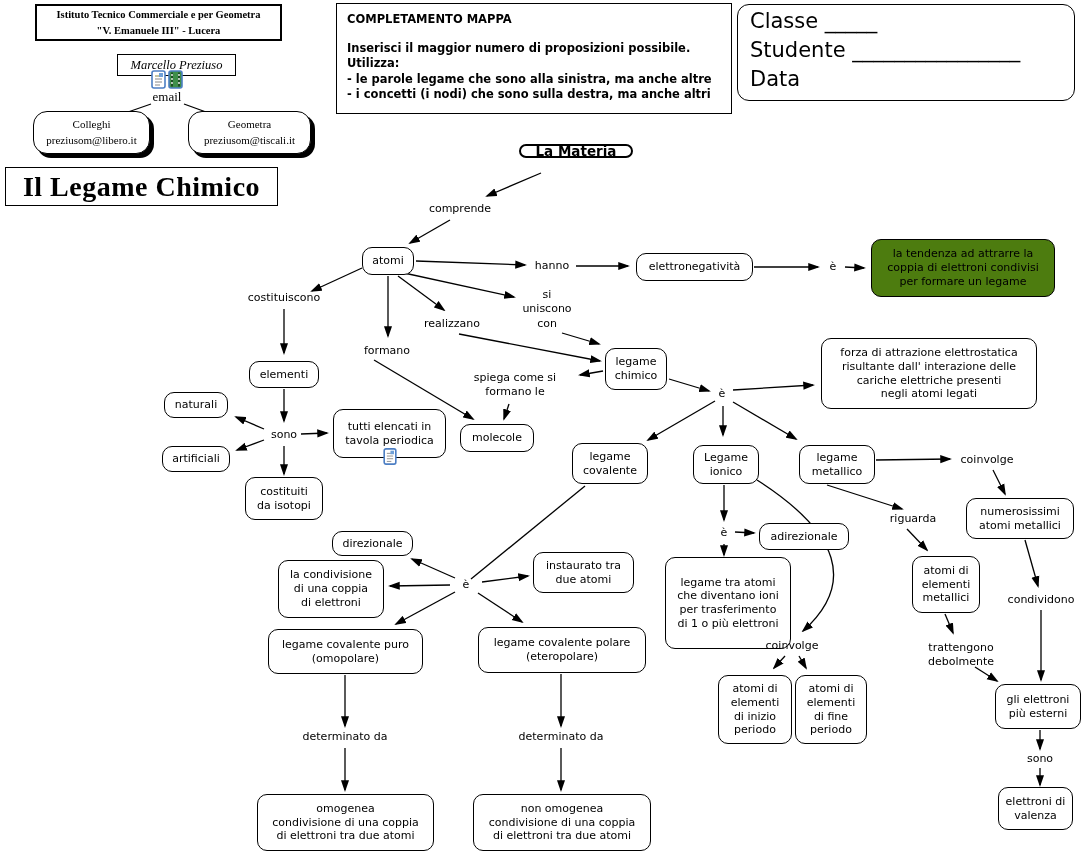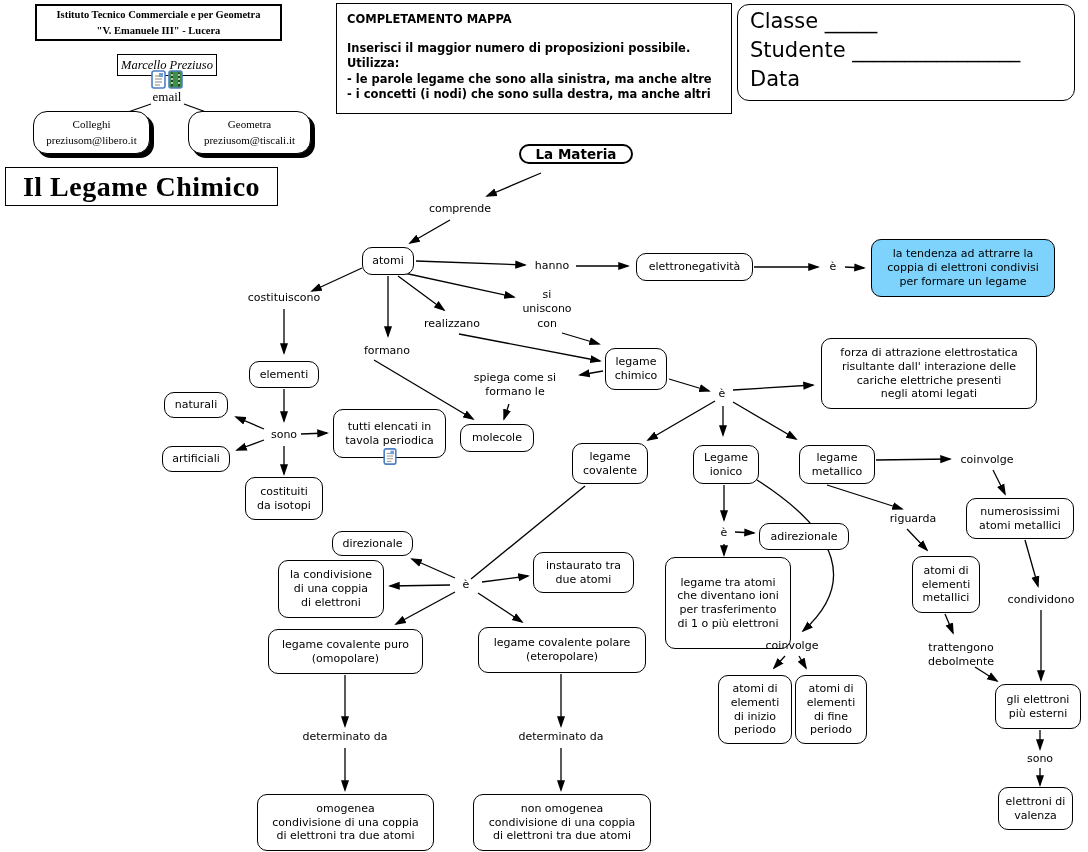--- a/index.html
+++ b/index.html
@@ -3,28 +3,28 @@
 <meta charset="utf-8">
 <style>
   html,body{margin:0;padding:0;background:#fff;}
   .page{position:relative;width:1088px;height:852px;background:#fff;overflow:hidden;
         font-family:"DejaVu Sans",sans-serif;color:#000;}
   .serif{font-family:"Liberation Serif",serif;}
   svg.wires{position:absolute;left:0;top:0;width:1088px;height:852px;}
   .node{position:absolute;box-sizing:border-box;display:flex;align-items:center;justify-content:center;
         text-align:center;background:#fff;border:1.4px solid #000;border-radius:10px;
         font-size:11px;line-height:1.25;white-space:pre-line;padding:1px 3px;}
-  .node.hl{background:#7dd3fc;}
+  .node.hl{background:#4d7c0f;}
   .lbl{position:absolute;transform:translate(-50%,-50%);text-align:center;font-size:11px;
        line-height:1.3;white-space:pre-line;background:transparent;}
   .box{position:absolute;box-sizing:border-box;background:#fff;}
   .school{left:35px;top:4px;width:247px;height:37px;border:2px solid #000;
           font-family:"Liberation Serif",serif;font-weight:bold;font-size:10.5px;
           text-align:center;display:flex;flex-direction:column;justify-content:center;line-height:1.45;}
-  .marcello{left:117px;top:54px;width:100px;height:22px;border:1.4px solid #000;
+  .marcello{left:117px;top:54px;width:119px;height:22px;border:1.4px solid #000;
             font-family:"Liberation Serif",serif;font-style:italic;font-size:12.5px;
             display:flex;align-items:center;justify-content:center;}
   .shadowbox{border:1.6px solid #000;border-radius:14px;box-shadow:4px 4px 0 #000;
              font-family:"Liberation Serif",serif;font-size:11px;text-align:center;
              display:flex;flex-direction:column;justify-content:center;line-height:1.45;}
   .colleghi{left:33px;top:111px;width:117px;height:43px;}
   .studenti{left:188px;top:111px;width:123px;height:43px;}
   .bigtitle{left:5px;top:167px;width:273px;height:39px;border:1.6px solid #000;
             font-family:"Liberation Serif",serif;font-weight:bold;font-size:28px;
             display:flex;align-items:center;justify-content:center;letter-spacing:.5px;}
@@ -157,21 +157,21 @@
     <div>- le parole legame che sono alla sinistra, ma anche altre</div>
     <div>- i concetti (i nodi) che sono sulla destra, ma anche altri</div>
   </div>
 
   <div class="box form">
     <div>Classe _____</div>
     <div>Studente ________________</div>
     <div>Data</div>
   </div>
 
-  <div class="node" style="left:519px;top:144px;width:114px;height:20px;font-weight:bold;font-size:13.5px;border-width:2px;">La Materia</div>
+  <div class="node" style="left:519px;top:144px;width:114px;height:14px;font-weight:bold;font-size:13.5px;border-width:2px;">La Materia</div>
   <div class="node" style="left:362px;top:247px;width:52px;height:28px;">atomi</div>
   <div class="node" style="left:636px;top:253px;width:117px;height:28px;">elettronegatività</div>
   <div class="node hl" style="left:871px;top:239px;width:184px;height:58px;">la tendenza ad attrarre la
 coppia di elettroni condivisi
 per formare un legame</div>
   <div class="node" style="left:249px;top:361px;width:70px;height:27px;">elementi</div>
   <div class="node" style="left:164px;top:392px;width:64px;height:26px;">naturali</div>
   <div class="node" style="left:162px;top:446px;width:68px;height:26px;">artificiali</div>
   <div class="node" style="left:333px;top:409px;width:113px;height:49px;">
     <span>tutti elencati in

